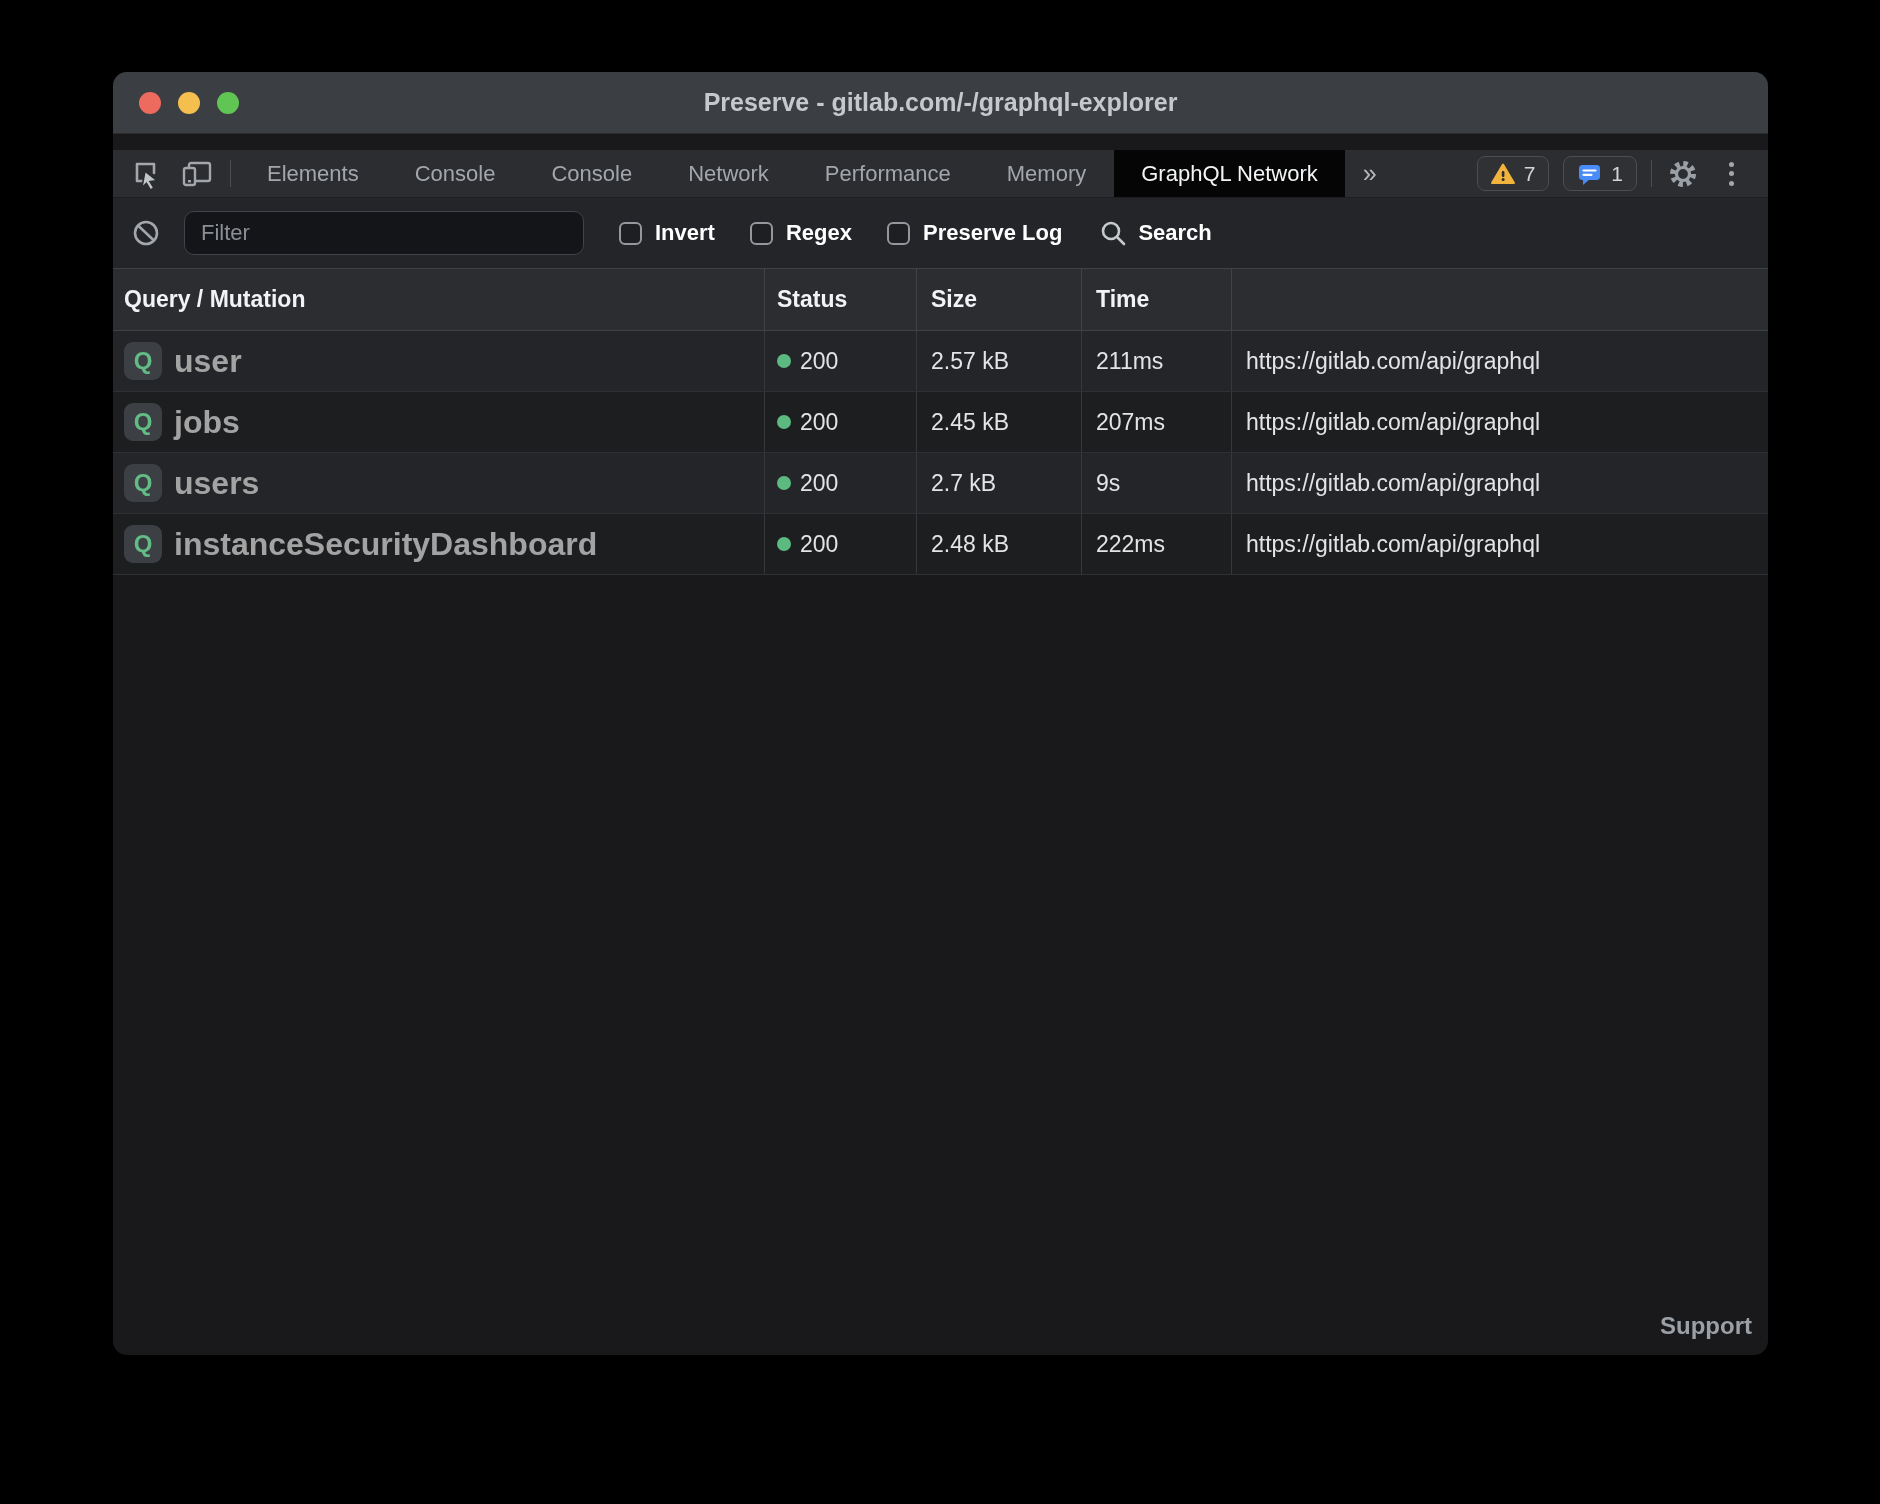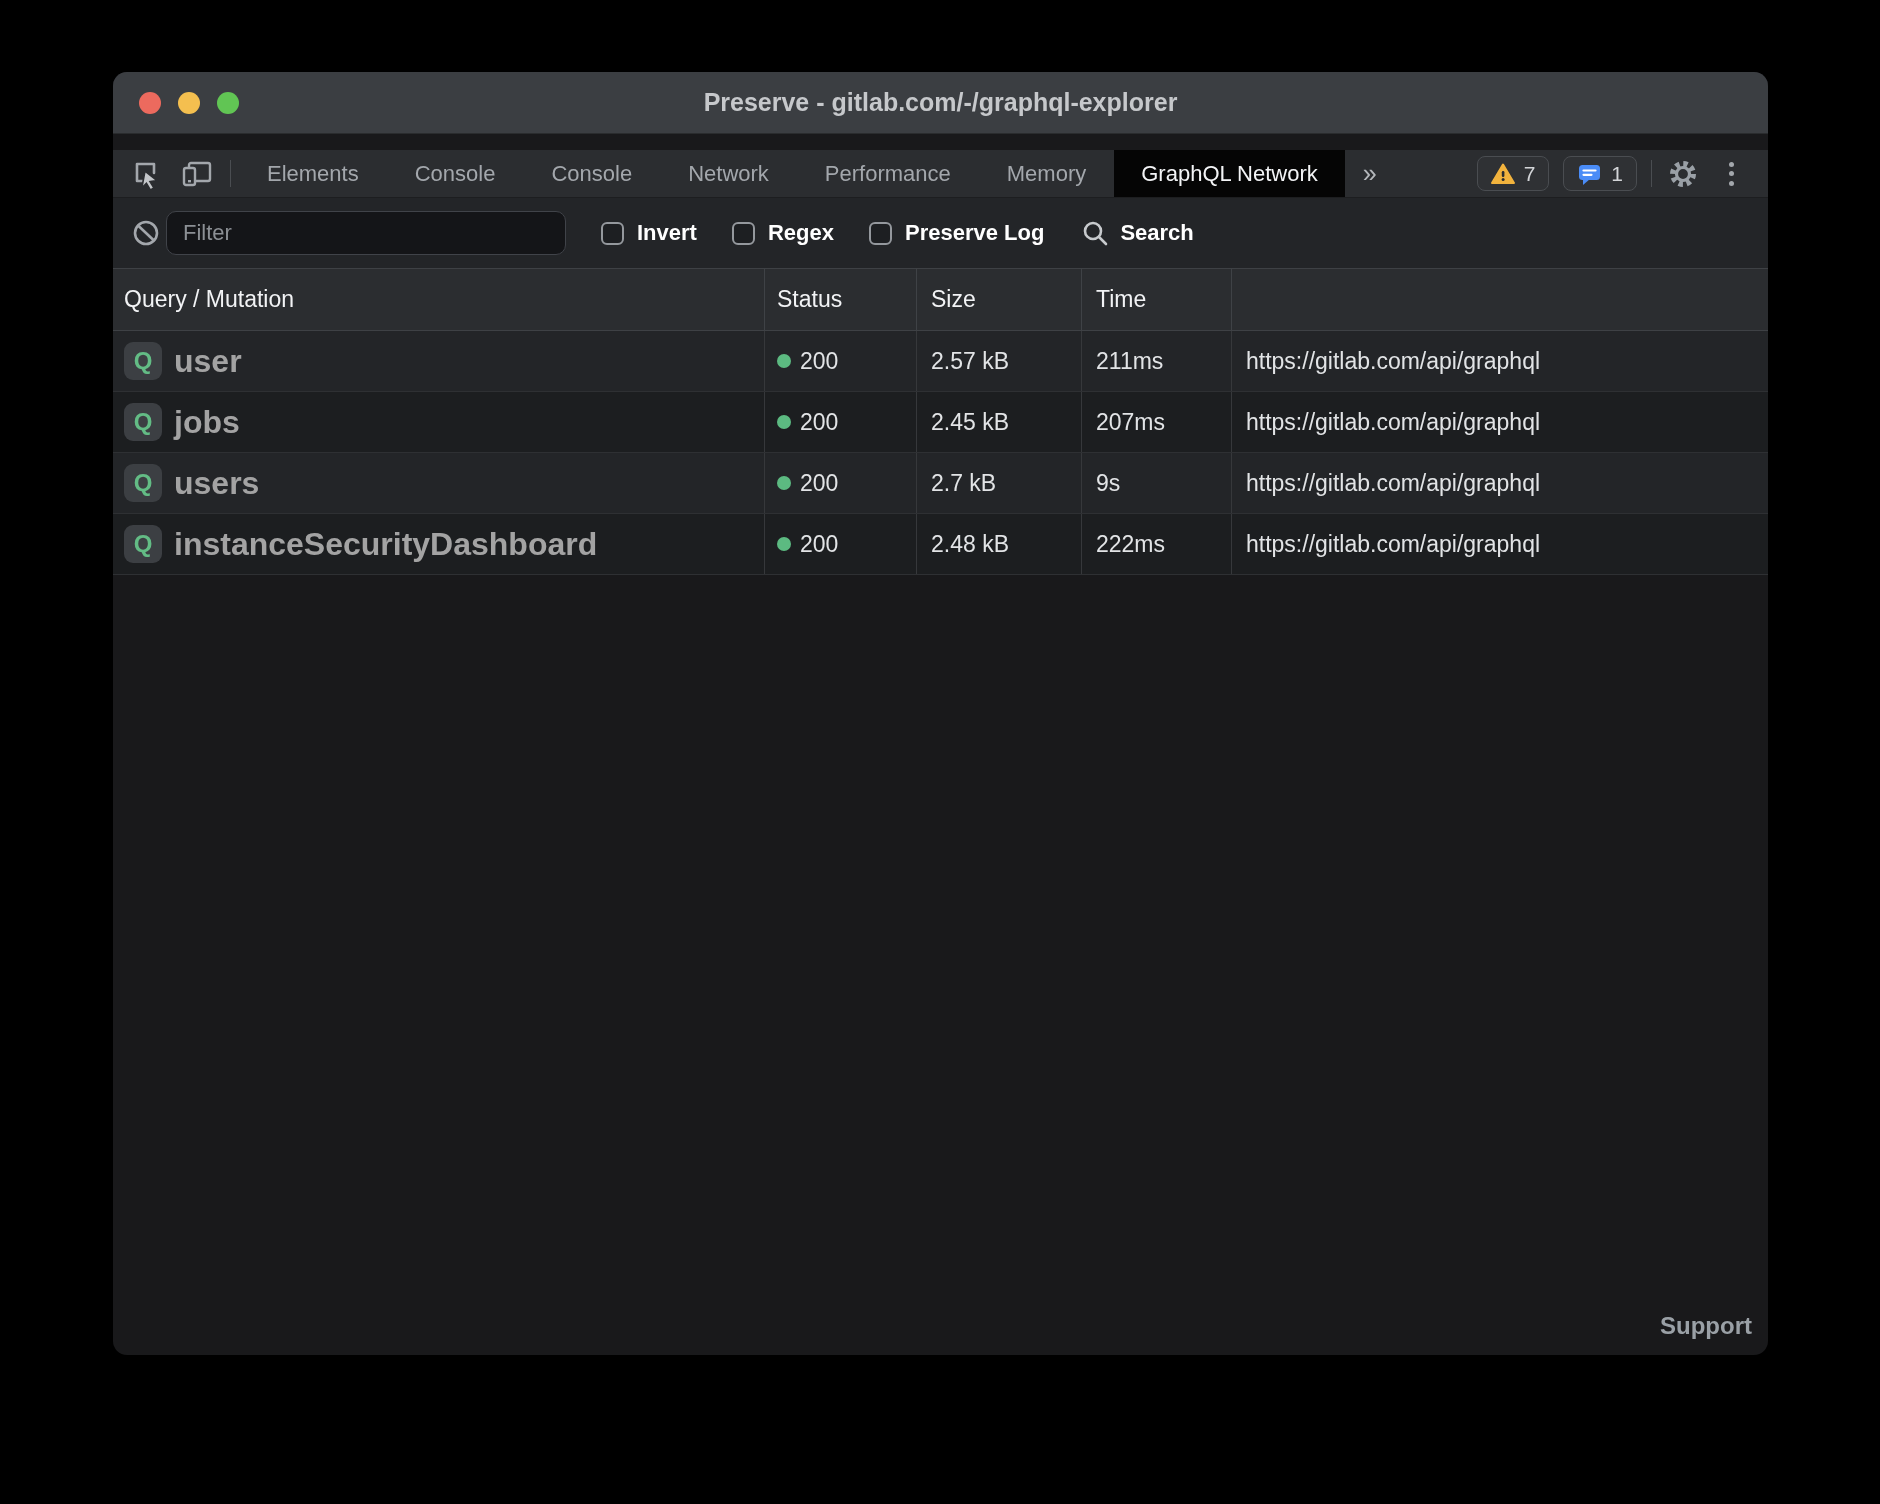--- a/index.html
+++ b/index.html
@@ -50,37 +50,37 @@
   .icon-btn { display:flex; align-items:center; justify-content:center; width:34px; height:34px; }
   .kebab { display:flex; flex-direction:column; gap:4.5px; align-items:center; }
   .kebab i { width:5px; height:5px; border-radius:50%; background:#a3a7ac; display:block; }
 
   
   .filterbar {
     height:71px; background:#232528; display:flex; align-items:center;
     border-bottom:1px solid #3e4145; padding-left:16px;
   }
   .filter-input {
-    width:400px; height:44px; margin-left:3px; background:#141518;
+    width:400px; height:44px; margin-left:21px; background:#141518;
     border:1.5px solid #404349; border-radius:10px; color:#e8eaec;
     font-size:22px; padding:0 16px; outline:none;
     font-family:"Liberation Sans", sans-serif;
   }
   .filter-input::placeholder { color:#8b8f94; }
   .chk-group { display:flex; align-items:center; gap:13px; margin-left:35px; }
   .chk {
     width:23px; height:23px; border:2px solid #94989d; border-radius:6px; background:#1d1f22;
   }
   .chk-label, .search-label { color:#ffffff; font-size:22px; font-weight:600; white-space:nowrap; }
   .search-group { display:flex; align-items:center; gap:11px; margin-left:38px; }
 
   
   .grid-row { display:grid; grid-template-columns:652px 152px 165px 150px 1fr; }
   .header-row { height:62px; background:#2b2d30; border-bottom:1px solid #3e4145; }
-  .header-row .cell { color:#f2f3f5; font-weight:400; font-size:23px; }
+  .header-row .cell { color:#f2f3f5; font-weight:700; font-size:23px; }
   .cell { display:flex; align-items:center; padding-left:14px; overflow:hidden; white-space:nowrap; }
   .cell.c1 { padding-left:13px; }
   .header-row .cell:not(.c5) { border-right:1px solid #3f4246; }
 
   .data-row { height:61px; border-bottom:1px solid #2e3033; }
   .data-row .cell:not(.c5) { border-right:1px solid #36383b; }
   .data-row.odd  { background:#232528; }
   .data-row.even { background:#1c1e20; }
   .data-row:last-child { border-bottom:1px solid #3a3c3f; }
   .cell .val { color:#e2e4e6; font-size:23px; }

